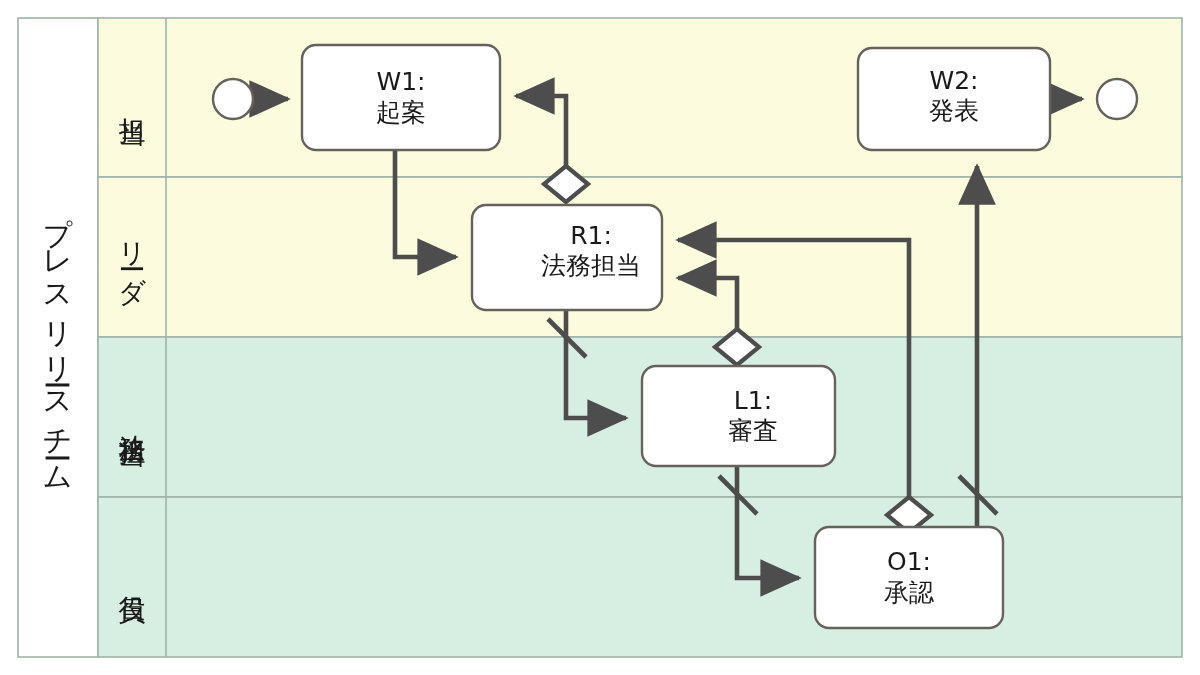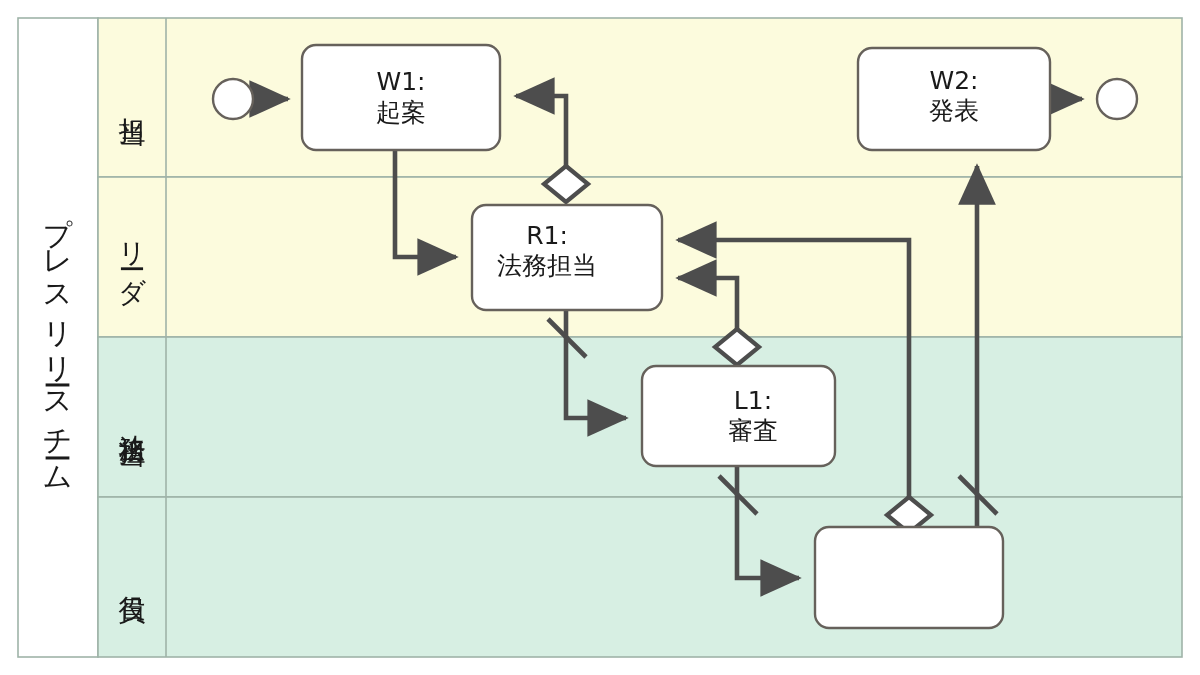--- a/index.html
+++ b/index.html
@@ -92,22 +92,26 @@
   </svg>
 
   <div class="nodelabel" style="left:302px;top:45px;width:198px;height:105px;">
     <span>W1:</span>
     <span>起案</span>
   </div>
   <div class="nodelabel" style="left:858px;top:48px;width:192px;height:96px;">
     <span>W2:</span>
     <span>発表</span>
   </div>
-  <div class="nodelabel" style="left:452px;top:205px;width:190px;height:92px;">
+  <div class="nodelabel" style="left:496px;top:205px;width:190px;height:92px;">
     <span>R1:</span>
     <span>法務担当</span>
   </div>
   <div class="nodelabel" style="left:642px;top:366px;width:222px;height:100px;">
     <span>L1:</span>
     <span>審査</span>
   </div>
+  <div class="nodelabel" style="left:815px;top:527px;width:188px;height:101px;">
+    <span>O1:</span>
+    <span>承認</span>
+  </div>
 
 </div>
 
 </body></html>

